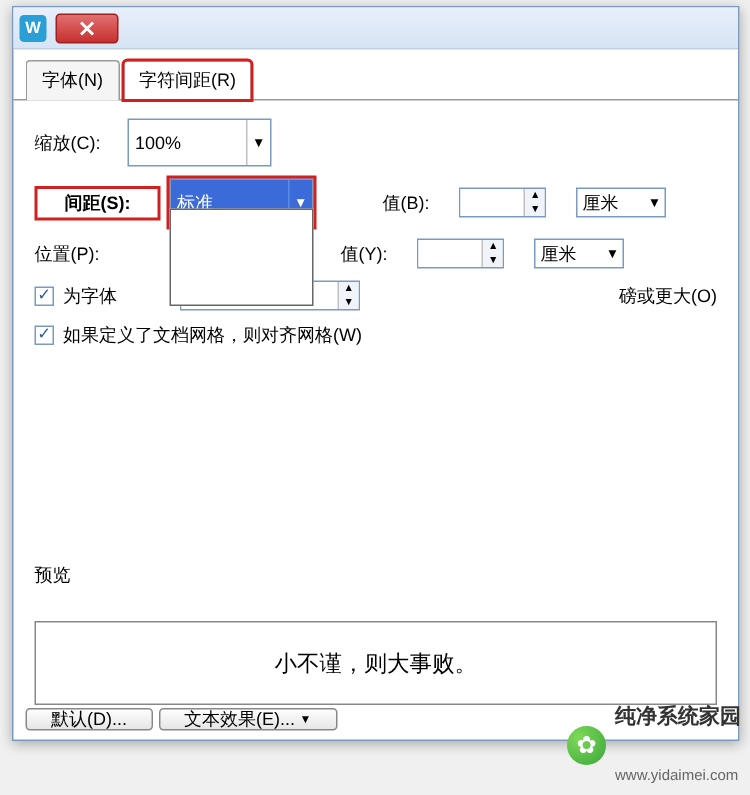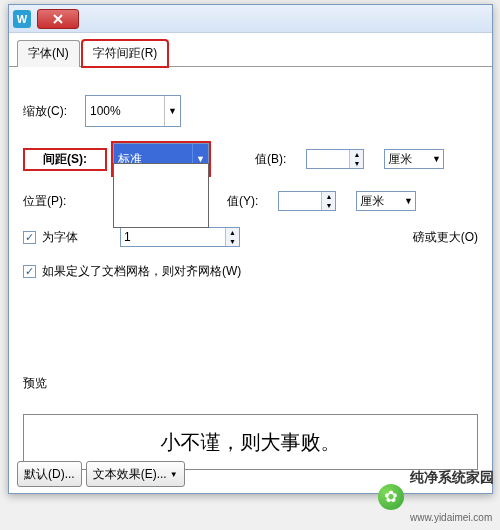--- a/index.html
+++ b/index.html
@@ -79,21 +79,20 @@
       outline-offset: -1px;
     }
     .content {
       padding: 12px 14px;
     }
     .row {
       display: flex;
       align-items: center;
       margin-bottom: 8px;
       gap: 6px;
-      margin-top: 16px;
     }
     .lbl {
       min-width: 56px;
       text-align: left;
     }
     .lbl.hl {
       border: 2px solid #d02020;
       padding: 1px 18px;
       min-width: 54px;
       font-weight: bold;
@@ -211,33 +210,33 @@
       right: 14px;
       top: 370px;
     }
     .preview-label { margin-bottom: 22px; }
     .preview-box {
       height: 56px;
       border: 1px solid #888;
       display: flex;
       align-items: center;
       justify-content: center;
-      font-size: 20px;
+      font-size: 15px;
       font-family: SimSun, serif;
     }
     .bottom-bar {
       position: absolute;
       left: 8px;
       bottom: 6px;
       display: flex;
       gap: 4px;
     }
     .btn {
-      height: 26px;
-      padding: 0 6px;
+      height: 15px;
+      padding: 0 16px;
       border: 1px solid #888;
       background: linear-gradient(#fefefe, #e6e6e6);
       border-radius: 3px;
       cursor: pointer;
       display: flex;
       align-items: center;
       gap: 3px;
       justify-content: flex-end;
     }
     .btn-arrow { font-size: 8px; }

